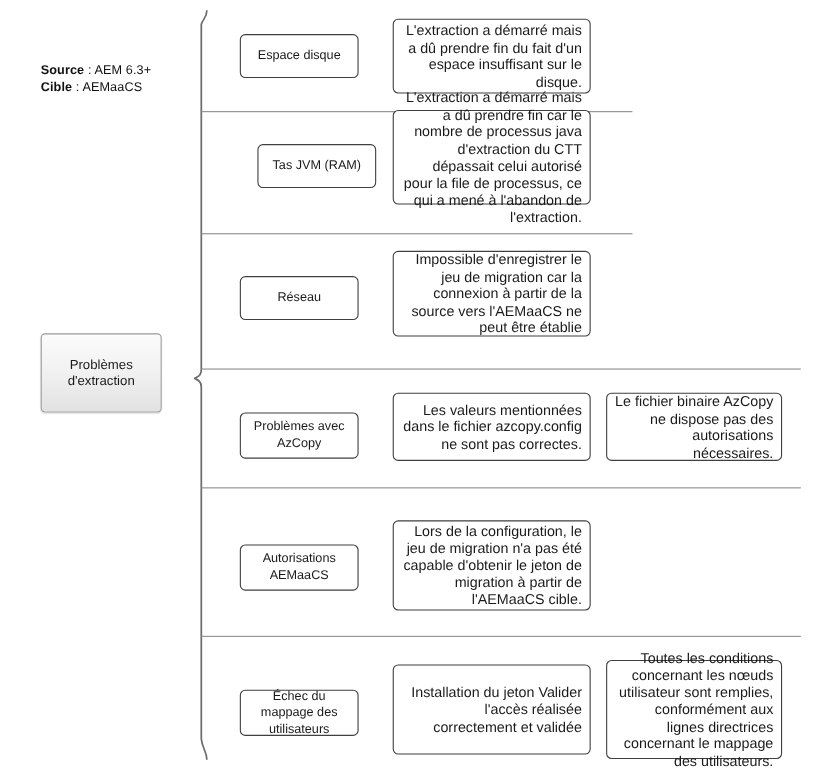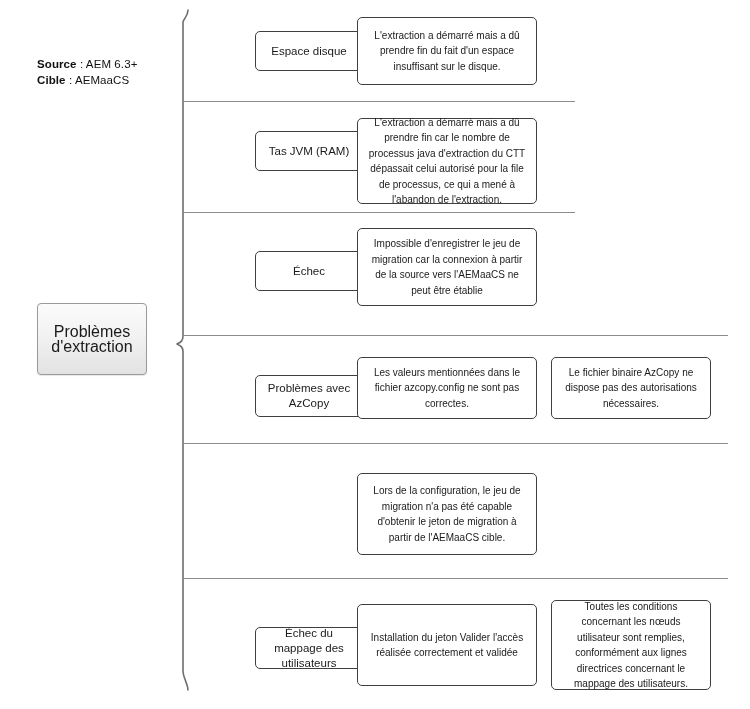--- a/index.html
+++ b/index.html
@@ -47,21 +47,21 @@
     width: 110px;
     height: 72px;
     border: 1px solid #9a9a9a;
     border-radius: 4px;
     background: linear-gradient(180deg, #fbfbfb 0%, #f2f2f2 45%, #e2e2e2 100%);
     box-shadow: 0 1px 1px rgba(0,0,0,0.10);
     display: flex;
     align-items: center;
     justify-content: center;
     text-align: center;
-    font-size: 16px;
+    font-size: 12px;
     line-height: 15px;
     color: #1a1a1a;
     box-sizing: border-box;
   }
   #root-node .inner {
     padding: 0 6px;
   }
 
   
   #brace {
@@ -87,35 +87,34 @@
     border-radius: 5px;
     background: #ffffff;
     display: flex;
     align-items: center;
     justify-content: center;
     text-align: center;
     font-size: 11.5px;
     line-height: 15px;
     color: #1a1a1a;
     box-sizing: border-box;
-    margin-left: 37px;
   }
   .cat-box .inner { padding: 0 6px; }
 
   
   .detail-box {
     position: absolute;
     border: 1.3px solid #3f3f3f;
     border-radius: 5px;
     background: #ffffff;
     display: flex;
     align-items: center;
     justify-content: center;
-    text-align: center;
-    font-size: 10px;
+    text-align: right;
+    font-size: 13px;
     line-height: 15.5px;
     color: #1a1a1a;
     box-sizing: border-box;
   }
   .detail-box .inner { padding: 0 7px; }
 </style>
 </head>
 <body>
 
 <div id="canvas">
@@ -148,44 +147,47 @@
   <div class="separator" style="left:183px; top:443px; width:545px;"></div>
   <div class="separator" style="left:183px; top:578px; width:545px;"></div>
 
   <div class="cat-box" style="left:218px; top:31px; width:108px; height:40px;">
     <span class="inner">Espace disque</span>
   </div>
   <div class="detail-box" style="left:357px; top:17px; width:180px; height:68px;">
     <span class="inner">L'extraction a démarré mais a dû prendre fin du fait d'un espace insuffisant sur le disque.</span>
   </div>
 
-  <div class="cat-box" style="left:218px; top:131px; width:108px; height:40px;">
+  <div class="cat-box" style="left:234px; top:131px; width:108px; height:40px;">
     <span class="inner">Tas JVM (RAM)</span>
   </div>
-  <div class="detail-box" style="left:357px; top:118px; width:180px; height:86px;">
+  <div class="detail-box" style="left:357px; top:100px; width:180px; height:86px;">
     <span class="inner">L'extraction a démarré mais a dû prendre fin car le nombre de processus java d'extraction du CTT dépassait celui autorisé pour la file de processus, ce qui a mené à l'abandon de l'extraction.</span>
   </div>
 
   <div class="cat-box" style="left:218px; top:251px; width:108px; height:40px;">
-    <span class="inner">Échec</span>
+    <span class="inner">Réseau</span>
   </div>
   <div class="detail-box" style="left:357px; top:228px; width:180px; height:78px;">
     <span class="inner">Impossible d'enregistrer le jeu de migration car la connexion à partir de la source vers l'AEMaaCS ne peut être établie</span>
   </div>
 
   <div class="cat-box" style="left:218px; top:375px; width:108px; height:42px;">
     <span class="inner">Problèmes avec AzCopy</span>
   </div>
   <div class="detail-box" style="left:551px; top:357px; width:160px; height:62px;">
     <span class="inner">Le fichier binaire AzCopy ne dispose pas des autorisations nécessaires.</span>
   </div>
   <div class="detail-box" style="left:357px; top:357px; width:180px; height:62px;">
     <span class="inner">Les valeurs mentionnées dans le fichier azcopy.config ne sont pas correctes.</span>
   </div>
 
+  <div class="cat-box" style="left:218px; top:495px; width:108px; height:42px;">
+    <span class="inner">Autorisations AEMaaCS</span>
+  </div>
   <div class="detail-box" style="left:357px; top:473px; width:180px; height:82px;">
     <span class="inner">Lors de la configuration, le jeu de migration n'a pas été capable d'obtenir le jeton de migration à partir de l'AEMaaCS cible.</span>
   </div>
 
   <div class="cat-box" style="left:218px; top:627px; width:108px; height:42px;">
     <span class="inner">Échec du mappage des utilisateurs</span>
   </div>
   <div class="detail-box" style="left:551px; top:600px; width:160px; height:90px;">
     <span class="inner">Toutes les conditions concernant les nœuds utilisateur sont remplies, conformément aux lignes directrices concernant le mappage des utilisateurs.</span>
   </div>

